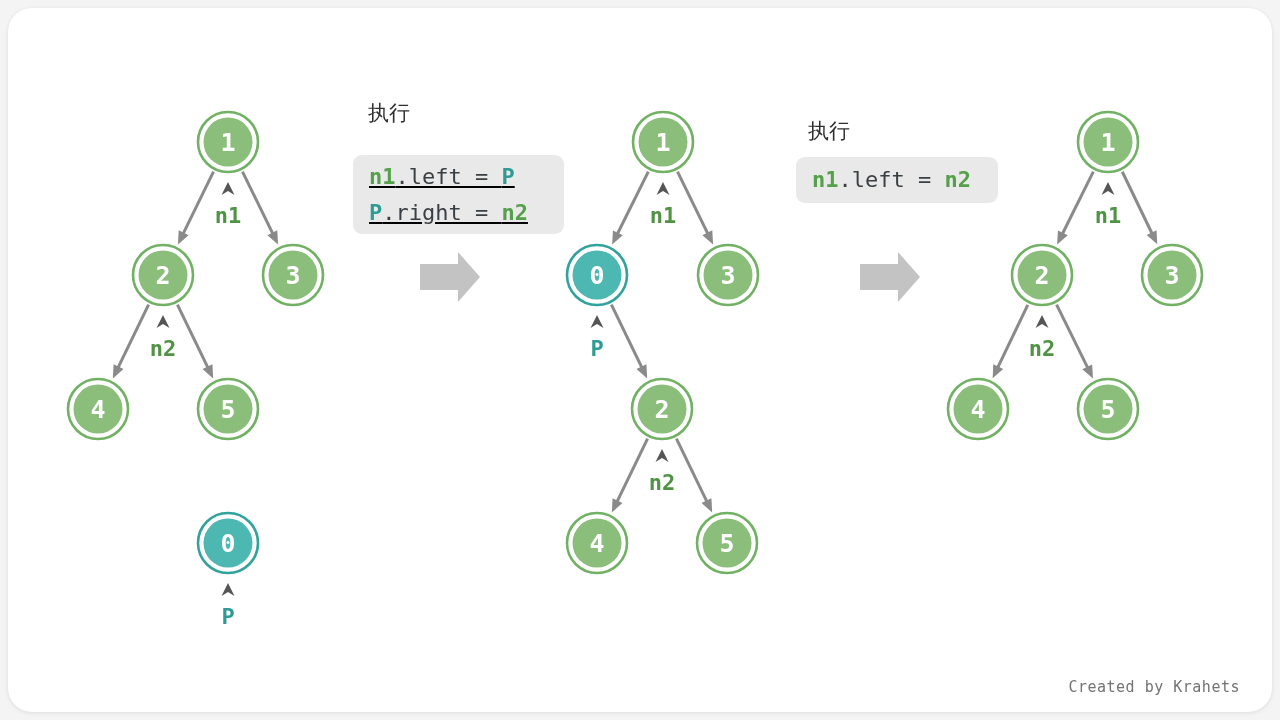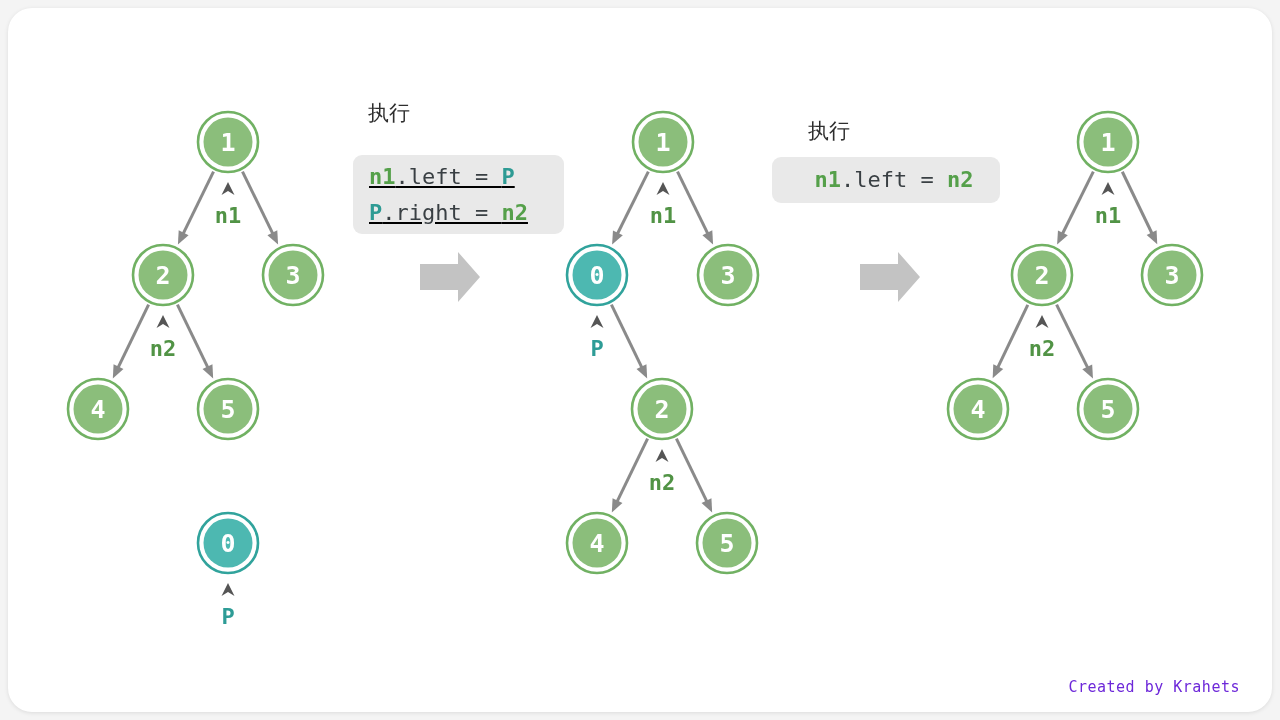--- a/index.html
+++ b/index.html
@@ -30,29 +30,29 @@
   }
   .exec-title.t0{left:368px;top:99px;}
   .exec-title.t1{left:808px;top:117px;}
   .code-box{
     position:absolute;background:#e9e9e9;border-radius:9px;
     box-sizing:border-box;
     font-family:"DejaVu Sans Mono", monospace;font-size:22px;
     padding:4px 0 0 16px;
   }
   .code-box.b0{left:353px;top:155px;width:211px;height:79px;text-decoration:underline;}
-  .code-box.b1{left:772px;top:157px;width:228px;height:46px;line-height:38px;text-align:center;}
+  .code-box.b1{left:796px;top:157px;width:202px;height:46px;line-height:38px;}
   .code-line{height:36px;line-height:36px;white-space:pre;}
   .code-box.b1 .code-line{height:38px;line-height:38px;}
   .tok{font-weight:normal;}
   .tok.bold{font-weight:bold;}
   .watermark{
     position:absolute;right:40px;bottom:24px;
     font-family:"DejaVu Sans Mono", monospace;font-size:15px;
-    letter-spacing:0.5px;color:#6d28d9;
+    letter-spacing:0.5px;color:#737373;
   }
 </style>
 </head>
 <body>
 
 <div class="page">
   <div class="card"></div>
 
   <svg id="diagram-svg" width="1280" height="720">
       <g>

